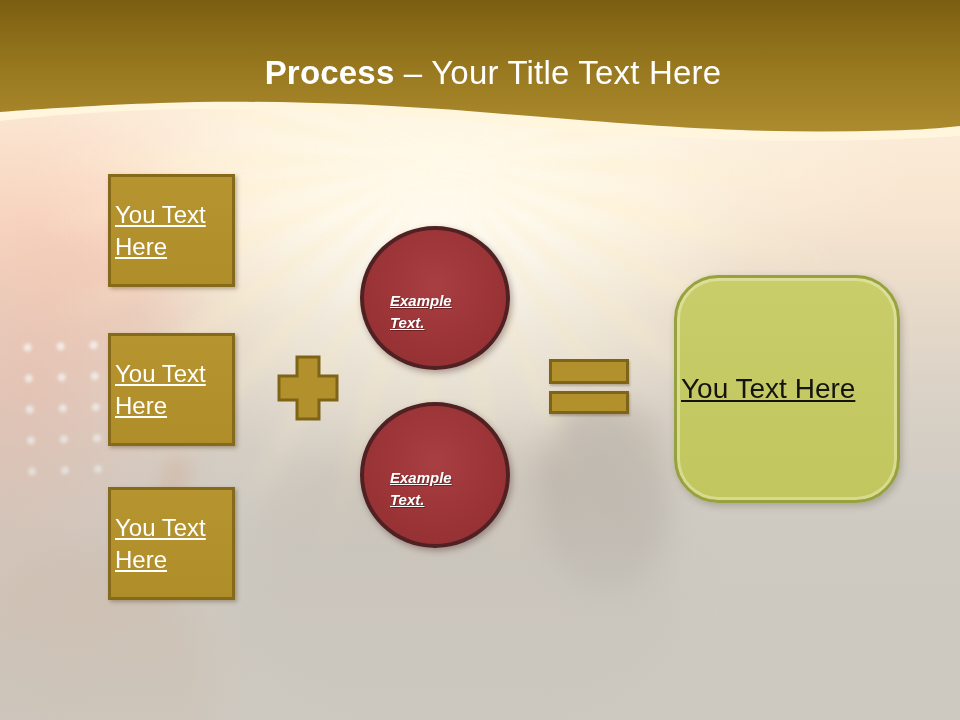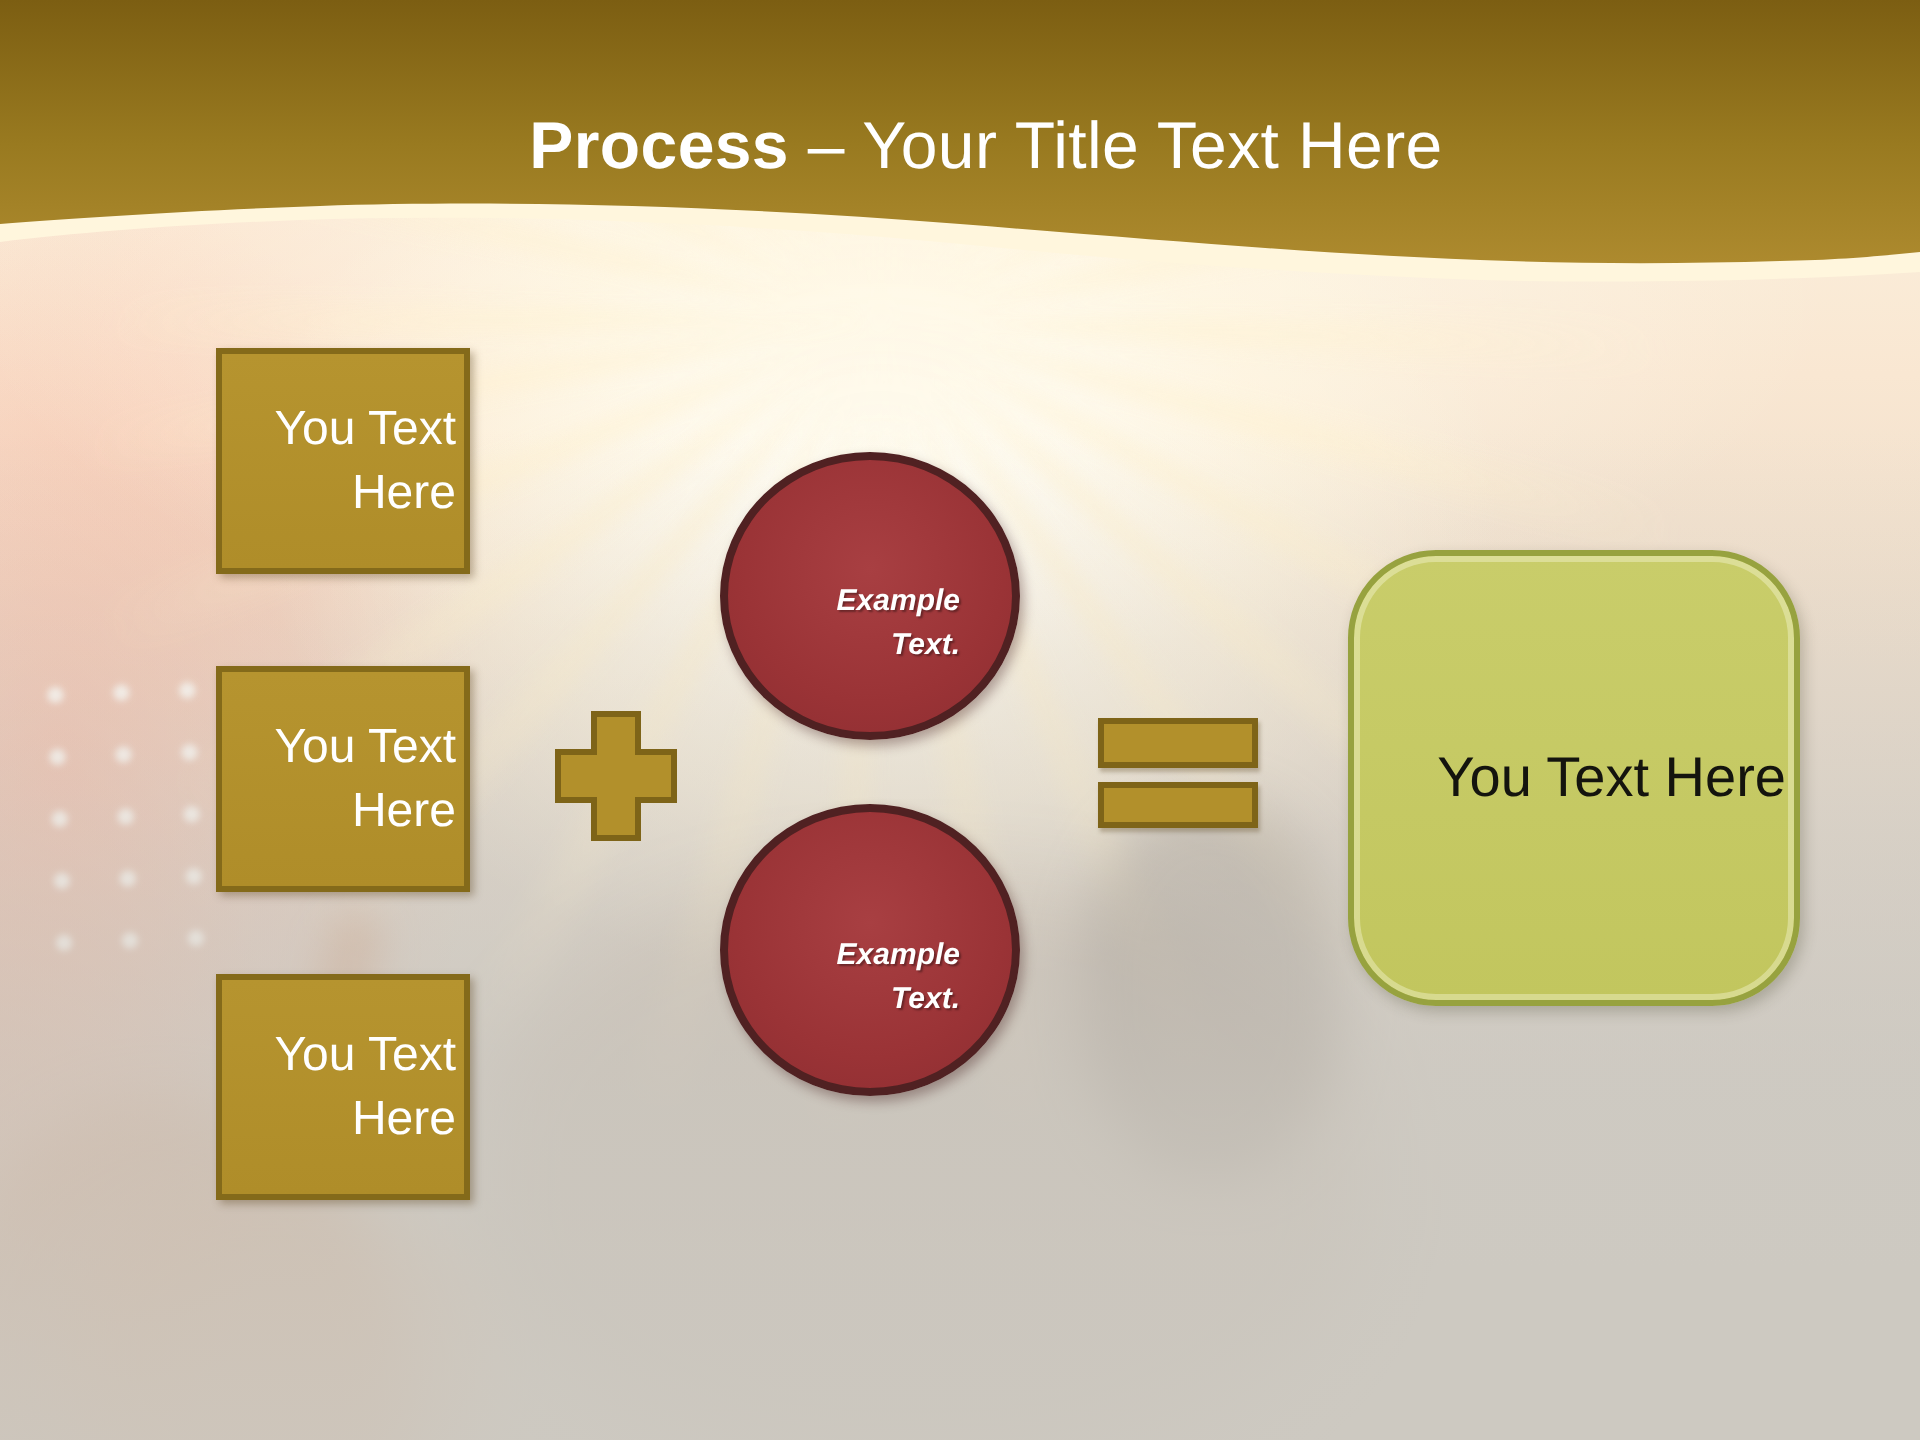--- a/index.html
+++ b/index.html
@@ -94,21 +94,21 @@
   .title{
     position:absolute;left:0;right:0;top:54px;z-index:6;
     text-align:center;
     padding-left:26px;
     color:#ffffff;
     font-size:33px;
     letter-spacing:0.2px;
   }
   .title .t-bold{font-weight:700;}
   
-  .shape{position:absolute;z-index:10;display:flex;align-items:center;justify-content:center;text-align:right;box-sizing:border-box;}
+  .shape{position:absolute;z-index:10;display:flex;align-items:center;justify-content:center;text-align:left;box-sizing:border-box;text-decoration:underline;}
   .gold-box{
     width:127px;height:113px;left:108px;
     background:linear-gradient(180deg,#b6942f 0%, #af8d29 100%);
     border:3px solid #846a1a;
     box-shadow:2px 2px 4px rgba(80,55,15,0.35);
     color:#ffffff;
     font-size:24px;line-height:1.32;
   }
   .gold-box.b1{top:174px;}
   .gold-box.b2{top:333px;}

